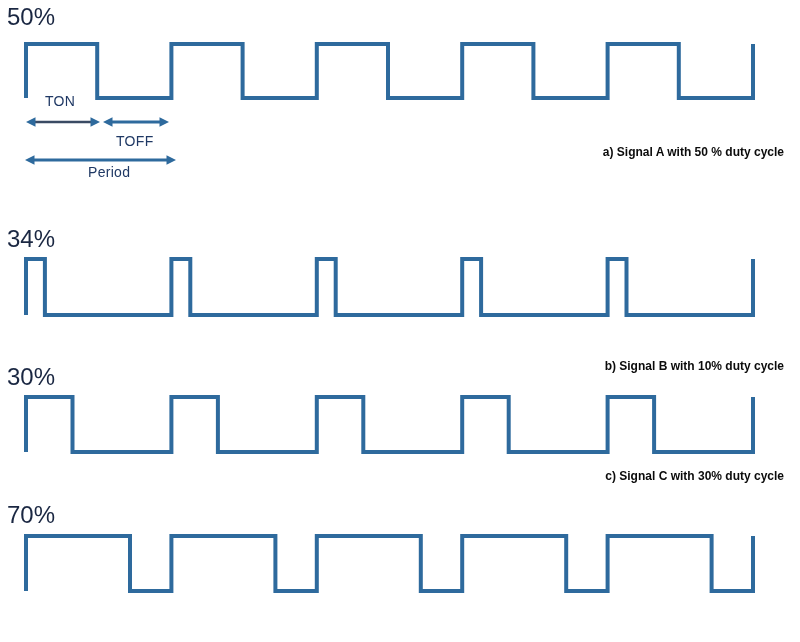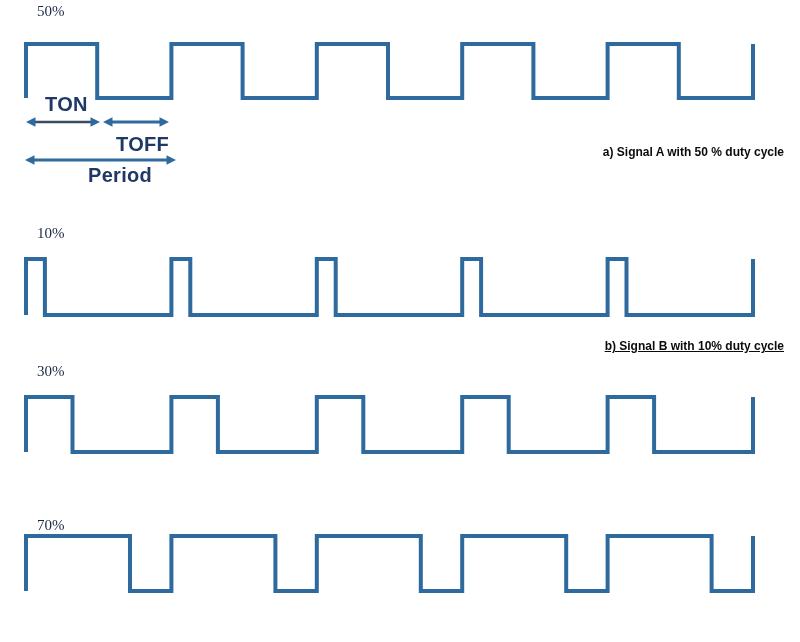--- a/index.html
+++ b/index.html
@@ -29,30 +29,30 @@
   .arrow-shaft.dark {
     stroke: var(--ton-shaft, #3A4A63);
     stroke-width: 2.6;
   }
   .arrow-head {
     fill: var(--waveform, #2E6A9D);
     stroke: none;
   }
   .pct {
     position: absolute;
-    left: 37px;
-    font-family: Liberation Serif, serif;
-    font-size: 15px;
+    left: 7px;
+    font-family: Liberation Sans, sans-serif;
+    font-size: 24px;
     color: var(--percent-text, #1A2742);
     white-space: nowrap;
   }
   .ann {
     position: absolute;
-    font-size: 20px;
-    font-weight: bold;
+    font-size: 14px;
+    font-weight: normal;
     letter-spacing: 0.3px;
     color: var(--annotation-text, #1F3864);
     white-space: nowrap;
   }
   .caption {
     position: absolute;
     left: 0;
     width: 784px;
     text-align: right;
     font-size: 12px;
@@ -83,24 +83,25 @@
       <polygon class="arrow-head" points="169,122 159.5,117.2 159.5,126.8"></polygon>
     </g>
     <g>
       <line class="arrow-shaft" x1="33" y1="160" x2="168" y2="160"></line>
       <polygon class="arrow-head" points="25,160 34.5,155.2 34.5,164.8"></polygon>
       <polygon class="arrow-head" points="176,160 166.5,155.2 166.5,164.8"></polygon>
     </g>
   </svg>
 
   <div class="pct" style="top: 3px;">50%</div>
-  <div class="pct" style="top: 225px;">10%</div>
+  <div class="pct" style="top: 225px;">34%</div>
   <div class="pct" style="top: 363px;">30%</div>
-  <div class="pct" style="top: 501px; margin-top: 16px;">70%</div>
+  <div class="pct" style="top: 501px;">70%</div>
 
   <div class="ann" style="left: 45px;  top: 93px;">TON</div>
   <div class="ann" style="left: 116px; top: 133px; text-align: right;">TOFF</div>
   <div class="ann" style="left: 88px;  top: 164px;">Period</div>
 
   <div class="caption" style="top: 145px;">a) Signal A with 50 % duty cycle</div>
-  <div class="caption" style="top: 339px; text-decoration: underline;">b) Signal B with 10% duty cycle</div>
+  <div class="caption" style="top: 359px;">b) Signal B with 10% duty cycle</div>
+  <div class="caption" style="top: 469px;">c) Signal C with 30% duty cycle</div>
 
 </div>
 
 </body></html>

